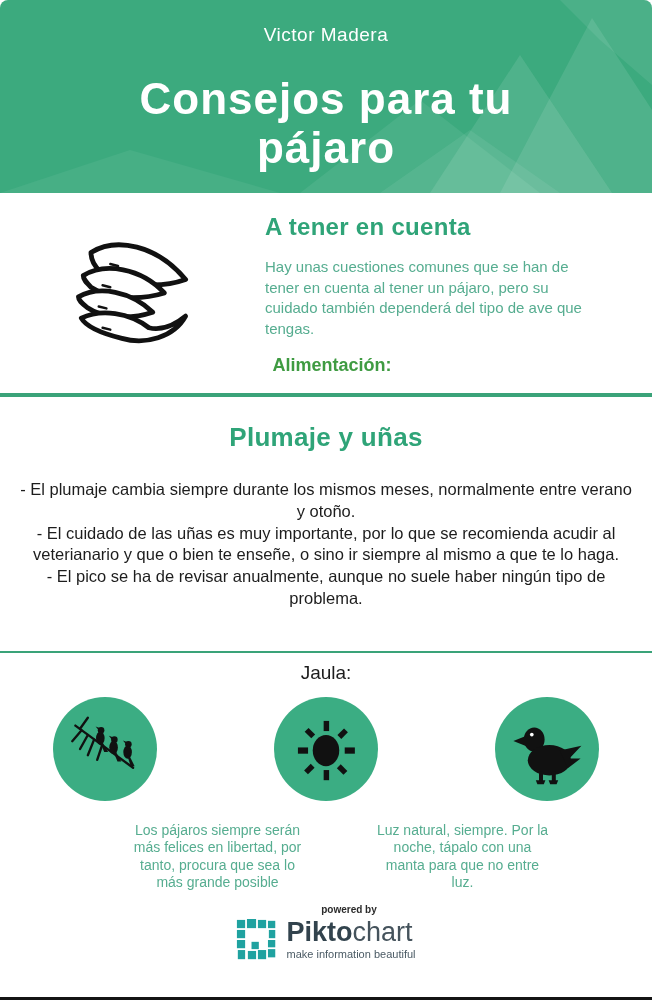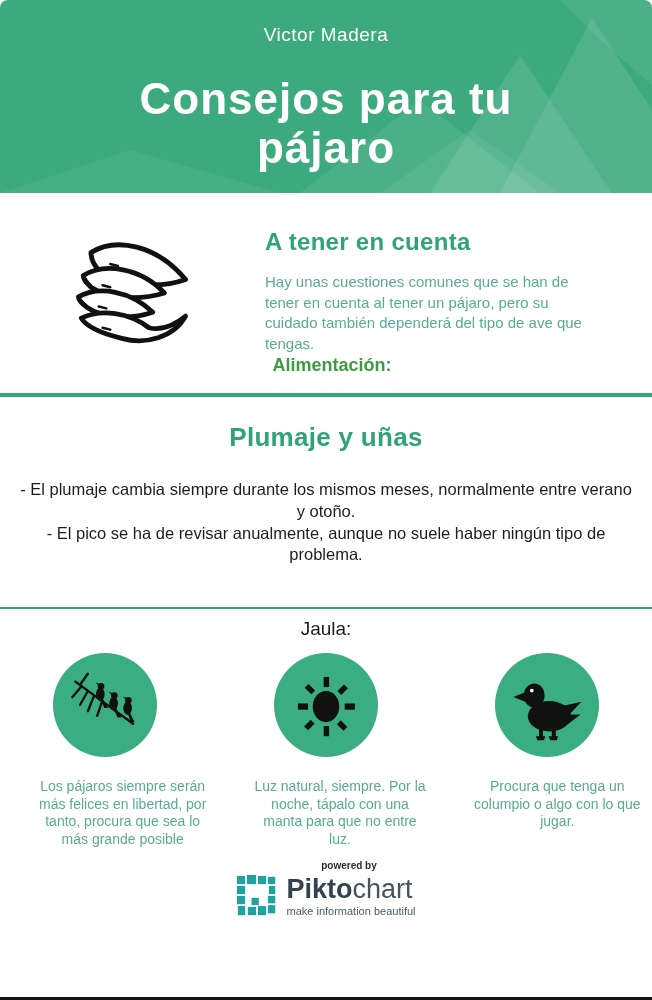--- a/index.html
+++ b/index.html
@@ -9,21 +9,21 @@
   
   .header{position:relative;height:193px;background:#3caa7e;border-radius:8px 8px 0 0;overflow:hidden;}
   .header svg.decor{position:absolute;top:0;left:0;width:100%;height:100%;}
   .header-inner{position:relative;text-align:center;color:#fff;}
   .author{padding-top:24px;font-size:19px;letter-spacing:.5px;}
   .title{margin:28px auto 0;width:520px;font-size:44px;line-height:1.12;font-weight:bold;letter-spacing:1px;}
 
   
   .sec-cuenta{display:flex;padding-top:12px;height:140px;}
   .cuenta-left{width:265px;display:flex;justify-content:center;align-items:flex-start;padding-top:32px;}
-  .cuenta-right{width:340px;margin-top:15px;}
+  .cuenta-right{width:340px;}
   .h-round{color:#2fa478;font-weight:bold;font-size:24px;letter-spacing:.3px;margin-top:8px;}
   .green-body{color:#56ad90;font-size:15px;line-height:1.38;margin-top:16px;width:318px;}
 
   
   .sec-ali{text-align:center;margin-top:10px;}
   .ali-head{color:#3f9b42;font-weight:bold;font-size:18px;padding-left:12px;}
   .ali-body{color:#1d1d1d;font-size:16.5px;line-height:1.3;width:545px;margin:8px auto 0;}
 
   .rule-green{height:4px;background:#3aa379;margin-top:17px;}
   .rule-green-thin{height:2px;background:#3aa379;margin-top:41px;}
@@ -100,20 +100,21 @@
   <div class="sec-ali">
     <div class="ali-head">Alimentación:</div>
   </div>
 
   <div class="rule-green"></div>
 
   <div class="sec-plumaje">
     <div class="plumaje-head">Plumaje y uñas</div>
     <div class="plumaje-body">
       <div>- El plumaje cambia siempre durante los mismos meses, normalmente entre verano y otoño.</div>
+      <div>- El cuidado de las uñas es muy importante, por lo que se recomienda acudir al veterianario y que o bien te enseñe, o sino ir siempre al mismo a que te lo haga.</div>
       <div>- El pico se ha de revisar anualmente, aunque no suele haber ningún tipo de problema.</div>
     </div>
   </div>
 
   <div class="rule-green-thin"></div>
 
   <div class="jaula-head">Jaula:</div>
 
   <div class="jaula-row">
     <div class="jaula-circle">
@@ -180,23 +181,20 @@
     </div>
   </div>
 
   <div class="caption-row">
     <div class="caption">
         <div>Los pájaros siempre serán más felices en libertad, por tanto, procura que sea lo más grande posible</div>
       </div>
     <div class="caption">
         <div>Luz natural, siempre. Por la noche, tápalo con una manta para que no entre luz.</div>
       </div>
-    <div class="caption">
-        <div>Procura que tenga un columpio o algo con lo que jugar.</div>
-      </div>
   </div>
 
   <div class="footer">
     <div class="powered">powered by</div>
     <div class="logo-row">
       <svg class="logo-mark" width="42" height="44" viewBox="0 0 46 48">
         <g fill="#1fa2a0">
           <rect x="1" y="2" width="9" height="9"></rect>
             <rect x="1" y="13" width="9" height="9"></rect>
             <rect x="1" y="24" width="9" height="9"></rect>

